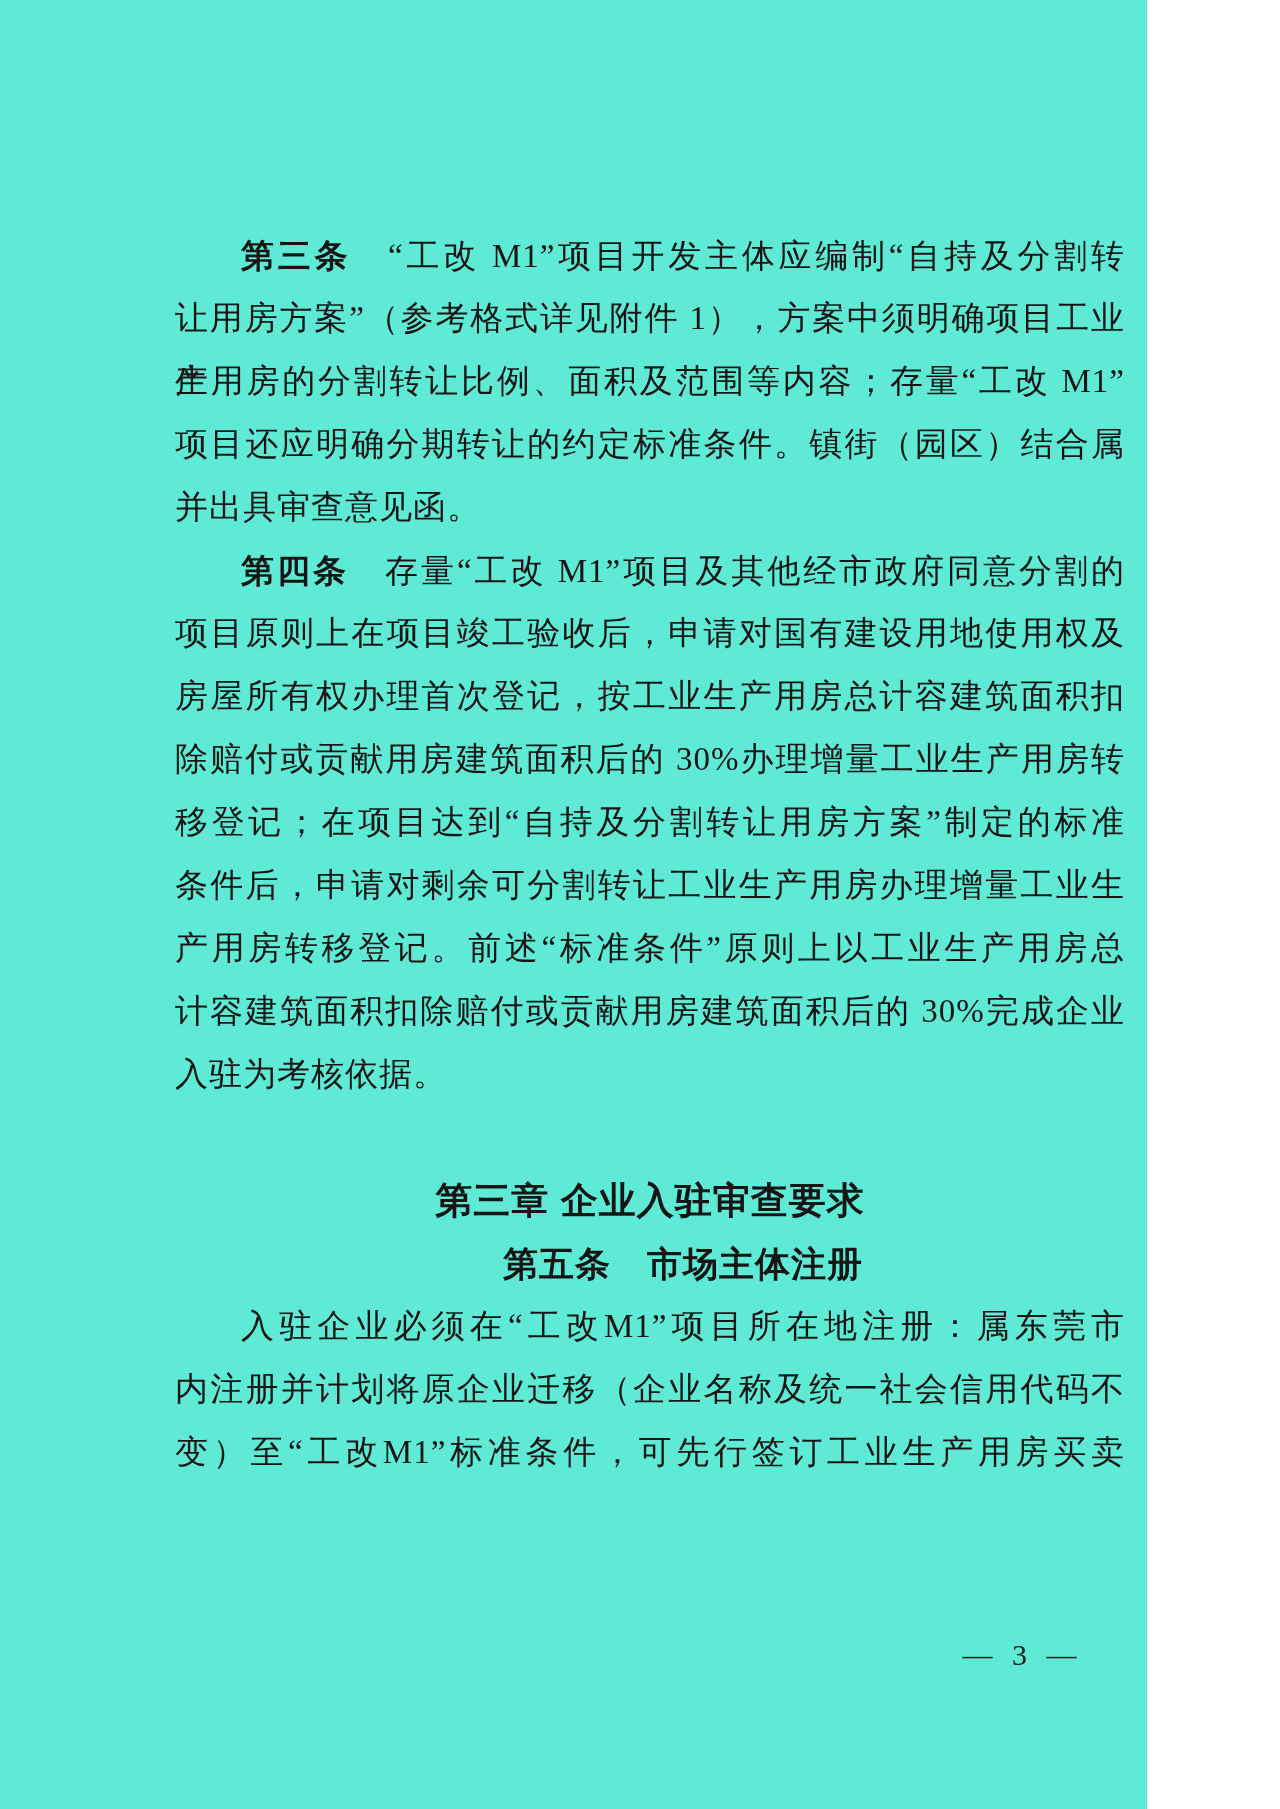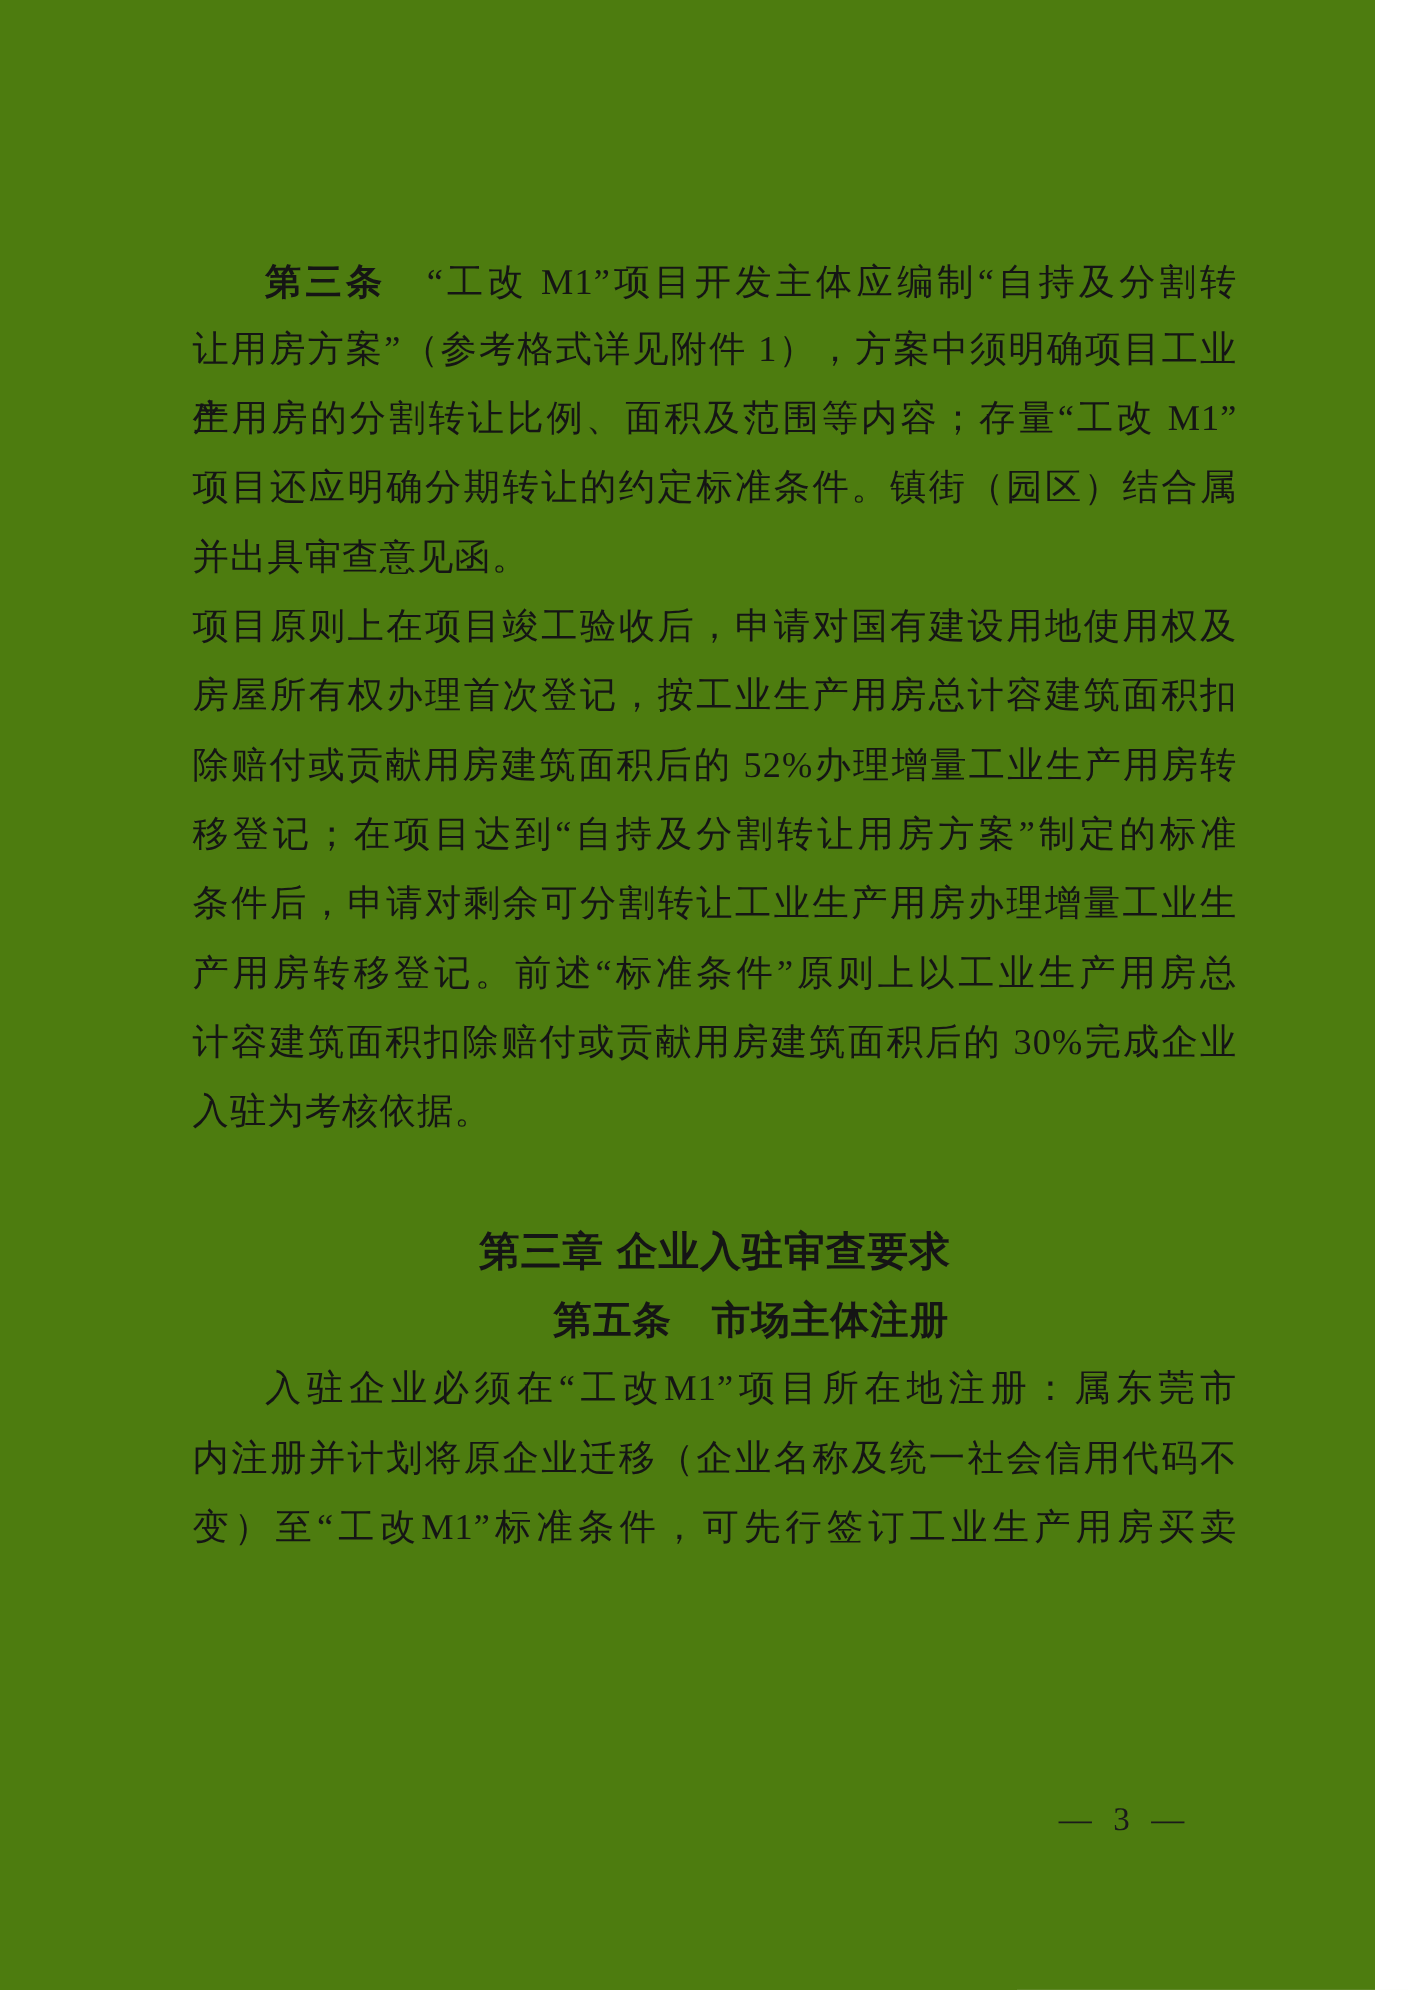--- a/index.html
+++ b/index.html
@@ -2,23 +2,23 @@
 <html><head>
 <meta charset="utf-8">
 <style>
   html, body {
     margin: 0;
     padding: 0;
     background: #ffffff;
   }
   .page {
     position: relative;
-    width: 1250px;
+    width: 1147px;
     height: 1809px;
-    background: #4d7c0f;
+    background: #5eead4;
     color: #111111;
     font-family: "Liberation Serif", "DejaVu Serif", serif;
     overflow: hidden;
   }
   .doc-body {
     position: absolute;
     left: 175px;
     top: 224px;
     width: 950px;
   }
@@ -70,23 +70,24 @@
 <div class="page">
   <div class="doc-body">
       <div class="block">
         <div class="line justify indent"><span class="bold">第三条</span><span>　“工改 M1”项目开发主体应编制“自持及分割转</span></div>
         <div class="line justify"><span>让用房方案”（参考格式详见附件 1），方案中须明确项目工业生</span></div>
         <div class="line justify"><span>产用房的分割转让比例、面积及范围等内容；存量“工改 M1”</span></div>
         <div class="line justify"><span>项目还应明确分期转让的约定标准条件。镇街（园区）结合属</span></div>
         <div class="line"><span>并出具审查意见函。</span></div>
       </div>
       <div class="block">
+        <div class="line justify indent"><span class="bold">第四条</span><span>　存量“工改 M1”项目及其他经市政府同意分割的</span></div>
         <div class="line justify"><span>项目原则上在项目竣工验收后，申请对国有建设用地使用权及</span></div>
         <div class="line justify"><span>房屋所有权办理首次登记，按工业生产用房总计容建筑面积扣</span></div>
-        <div class="line justify"><span>除赔付或贡献用房建筑面积后的 52%办理增量工业生产用房转</span></div>
+        <div class="line justify"><span>除赔付或贡献用房建筑面积后的 30%办理增量工业生产用房转</span></div>
         <div class="line justify"><span>移登记；在项目达到“自持及分割转让用房方案”制定的标准</span></div>
         <div class="line justify"><span>条件后，申请对剩余可分割转让工业生产用房办理增量工业生</span></div>
         <div class="line justify"><span>产用房转移登记。前述“标准条件”原则上以工业生产用房总</span></div>
         <div class="line justify"><span>计容建筑面积扣除赔付或贡献用房建筑面积后的 30%完成企业</span></div>
         <div class="line"><span>入驻为考核依据。</span></div>
       </div>
       <div class="block chapter">
         <div class="line center heading chapter-heading"><span class="bold">第三章 企业入驻审查要求</span></div>
       </div>
       <div class="block">

